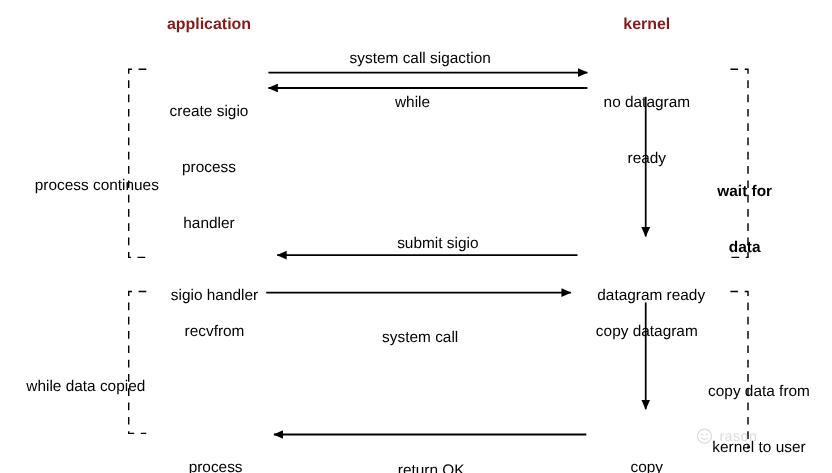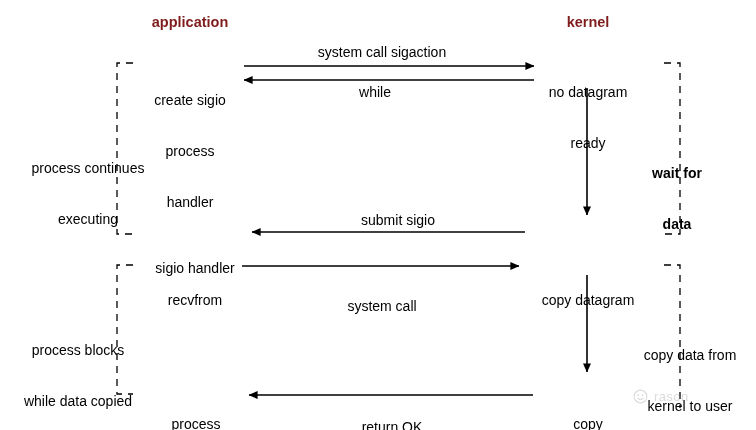--- a/index.html
+++ b/index.html
@@ -119,43 +119,44 @@
   <div class="lbl ctr" style="left:196px; top:382px;">
     <div>process</div>
     
   </div>
 
   <div class="lbl ctr" style="left:588px; top:50px;">
     <div>no datagram</div>
     <div>ready</div>
   </div>
 
+  <div class="lbl ctr" style="left:592px; top:226px;">
+    <div>datagram ready</div>
+  </div>
 
   <div class="lbl ctr" style="left:588px; top:258px;">
     <div>copy datagram</div>
   </div>
 
   <div class="lbl ctr" style="left:588px; top:382px;">
     <div>copy</div>
     
   </div>
 
   <div class="lbl ctr" style="left:382px; top:44px;">system call sigaction</div>
   <div class="lbl ctr" style="left:375px; top:84px;">while</div>
   <div class="lbl ctr" style="left:398px; top:212px;">submit sigio</div>
   <div class="lbl ctr" style="left:382px; top:298px;">system call</div>
   <div class="lbl ctr" style="left:392px; top:378px;margin-top:41px;">return OK</div>
 
   <div class="lbl ctr" style="left:88px; top:126px;">
     <div>process continues</div>
-    <div>executing</div>
   </div>
 
   <div class="lbl ctr" style="left:78px; top:308px;">
-    <div>process blocks</div>
     <div>while data copied</div>
     
     
   </div>
 
   <div class="lbl ctr" style="left:677px; top:131px;font-weight:bold;">
     <div>wait for</div>
     <div>data</div>
   </div>
 

